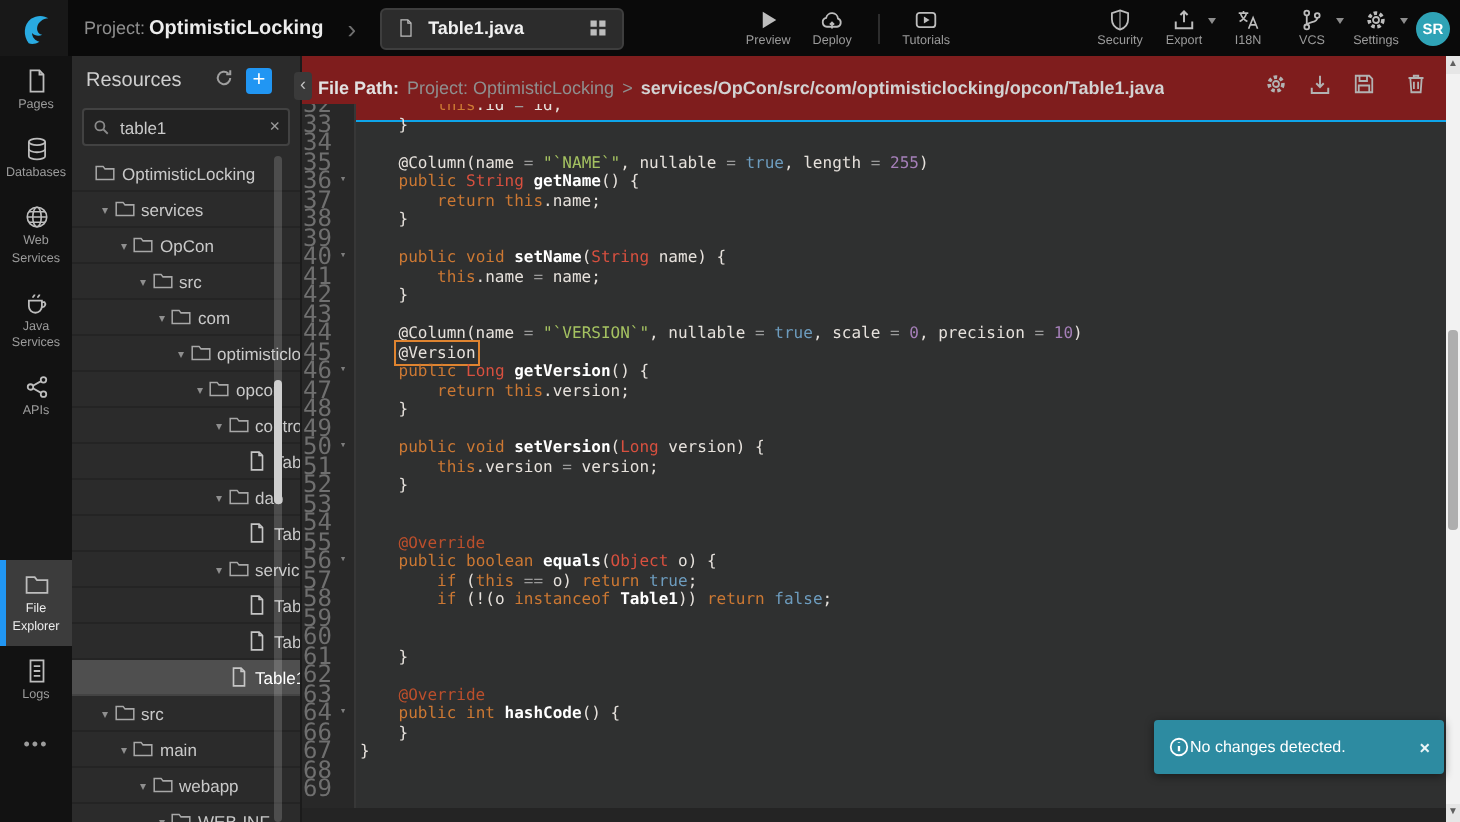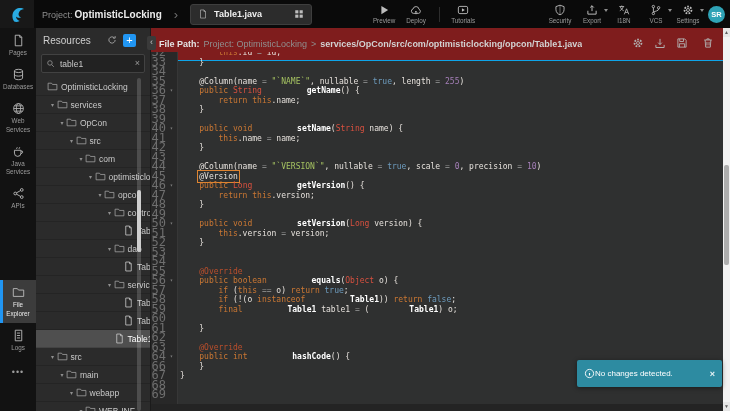--- a/index.html
+++ b/index.html
@@ -70,21 +70,21 @@
   .fico svg{width:12px;height:12px;}
   .fico.trash{margin-left:14px;}
   .editor{position:absolute;top:24px;left:0;right:0;bottom:7px;overflow:hidden;cursor:text;}
   .gutter-bg{position:absolute;left:0;top:0;bottom:0;width:27px;background:#282828;border-right:1px solid #373737;}
   .code{position:absolute;left:0;top:-4px;right:0;font-family:"DejaVu Sans Mono",monospace;font-size:8px;line-height:9.5px;}
   .cl{display:flex;height:9.5px;white-space:pre;}
   .cl .g{width:16px;text-align:right;color:#6f6f6f;flex:none;font-size:12px;}
   .cl .f{width:11px;flex:none;color:#7d7d7d;font-size:5.5px;text-align:center;line-height:9.5px;}
   .cl .ctext{padding-left:3px;}
   .tk-p{color:#e6e1dc;} .tk-k{color:#cc7833;} .tk-t{color:#d8503f;}
-  .tk-m{color:#ffffff;font-weight:bold;margin-left:40px;} .tk-s{color:#a5c261;} .tk-b{color:#6d9cbe;}
+  .tk-m{color:#ffffff;font-weight:bold;} .tk-s{color:#a5c261;} .tk-b{color:#6d9cbe;}
   .tk-num{color:#a57fb8;} .tk-o{color:#9a9a9a;} .tk-a{color:#bc4f2c;}
   .tk-hl{color:#e6e1dc;outline:1.5px solid #df8430;outline-offset:1.5px;}
   .ebottom{position:absolute;left:0;right:0;bottom:0;height:7px;background:#242424;}
   
   .page-sb{position:absolute;top:28px;right:0;width:7px;bottom:0;background:#f2f2f2;z-index:9;}
   .page-sb .sb-up,.page-sb .sb-down{position:absolute;left:0;right:0;height:9px;background:#e6e6e6;color:#5f5f5f;font-size:5px;text-align:center;line-height:9px;cursor:pointer;}
   .page-sb .sb-up{top:0;} .page-sb .sb-down{bottom:0;}
   .page-sb .thumb{position:absolute;left:1px;width:5px;top:137px;height:100px;background:#aeaeae;border-radius:2px;cursor:pointer;}
   
   .toast{position:absolute;right:8px;bottom:24px;width:131px;height:27px;background:#2d8ba1;border-radius:2px;display:flex;align-items:center;padding:0 7px;box-shadow:0 1px 5px rgba(0,0,0,.45);z-index:10;}
@@ -531,21 +531,21 @@
           <div class="cl"><span class="g">49</span><span class="f"></span><span class="ctext"></span></div>
           <div class="cl"><span class="g">50</span><span class="f">▾</span><span class="ctext"><span class="tk-p">    </span><span class="tk-k">public</span><span class="tk-p"> </span><span class="tk-k">void</span><span class="tk-p"> </span><span class="tk-m">setVersion</span><span class="tk-p">(</span><span class="tk-t">Long</span><span class="tk-p"> version) {</span></span></div>
           <div class="cl"><span class="g">51</span><span class="f"></span><span class="ctext"><span class="tk-p">        </span><span class="tk-k">this</span><span class="tk-p">.version </span><span class="tk-o">=</span><span class="tk-p"> version;</span></span></div>
           <div class="cl"><span class="g">52</span><span class="f"></span><span class="ctext"><span class="tk-p">    }</span></span></div>
           <div class="cl"><span class="g">53</span><span class="f"></span><span class="ctext"></span></div>
           <div class="cl"><span class="g">54</span><span class="f"></span><span class="ctext"></span></div>
           <div class="cl"><span class="g">55</span><span class="f"></span><span class="ctext"><span class="tk-p">    </span><span class="tk-a">@Override</span></span></div>
           <div class="cl"><span class="g">56</span><span class="f">▾</span><span class="ctext"><span class="tk-p">    </span><span class="tk-k">public</span><span class="tk-p"> </span><span class="tk-k">boolean</span><span class="tk-p"> </span><span class="tk-m">equals</span><span class="tk-p">(</span><span class="tk-t">Object</span><span class="tk-p"> o) {</span></span></div>
           <div class="cl"><span class="g">57</span><span class="f"></span><span class="ctext"><span class="tk-p">        </span><span class="tk-k">if</span><span class="tk-p"> (</span><span class="tk-k">this</span><span class="tk-p"> </span><span class="tk-o">==</span><span class="tk-p"> o) </span><span class="tk-k">return</span><span class="tk-p"> </span><span class="tk-b">true</span><span class="tk-p">;</span></span></div>
           <div class="cl"><span class="g">58</span><span class="f"></span><span class="ctext"><span class="tk-p">        </span><span class="tk-k">if</span><span class="tk-p"> (!(o </span><span class="tk-k">instanceof</span><span class="tk-p"> </span><span class="tk-m">Table1</span><span class="tk-p">)) </span><span class="tk-k">return</span><span class="tk-p"> </span><span class="tk-b">false</span><span class="tk-p">;</span></span></div>
-          <div class="cl"><span class="g">59</span><span class="f"></span><span class="ctext"><span class="tk-p">        </span><span class="tk-k">final</span><span class="tk-p"> </span><span class="tk-m">Table1</span><span class="tk-p"> table1 </span><span class="tk-o">=</span><span class="tk-p"> (</span><span class="tk-m">Table1</span><span class="tk-p">) o;</span></span></div>
+          <div class="cl"><span class="g">59</span><span class="f"></span></div>
           <div class="cl"><span class="g">60</span><span class="f"></span></div>
           <div class="cl"><span class="g">61</span><span class="f"></span><span class="ctext"><span class="tk-p">    }</span></span></div>
           <div class="cl"><span class="g">62</span><span class="f"></span><span class="ctext"></span></div>
           <div class="cl"><span class="g">63</span><span class="f"></span><span class="ctext"><span class="tk-p">    </span><span class="tk-a">@Override</span></span></div>
           <div class="cl"><span class="g">64</span><span class="f">▾</span><span class="ctext"><span class="tk-p">    </span><span class="tk-k">public</span><span class="tk-p"> </span><span class="tk-k">int</span><span class="tk-p"> </span><span class="tk-m">hashCode</span><span class="tk-p">() {</span></span></div>
           <div class="cl"><span class="g">66</span><span class="f"></span><span class="ctext"><span class="tk-p">    }</span></span></div>
           <div class="cl"><span class="g">67</span><span class="f"></span><span class="ctext"><span class="tk-p">}</span></span></div>
           <div class="cl"><span class="g">68</span><span class="f"></span><span class="ctext"></span></div>
           <div class="cl"><span class="g">69</span><span class="f"></span><span class="ctext"></span></div>
         </div>

